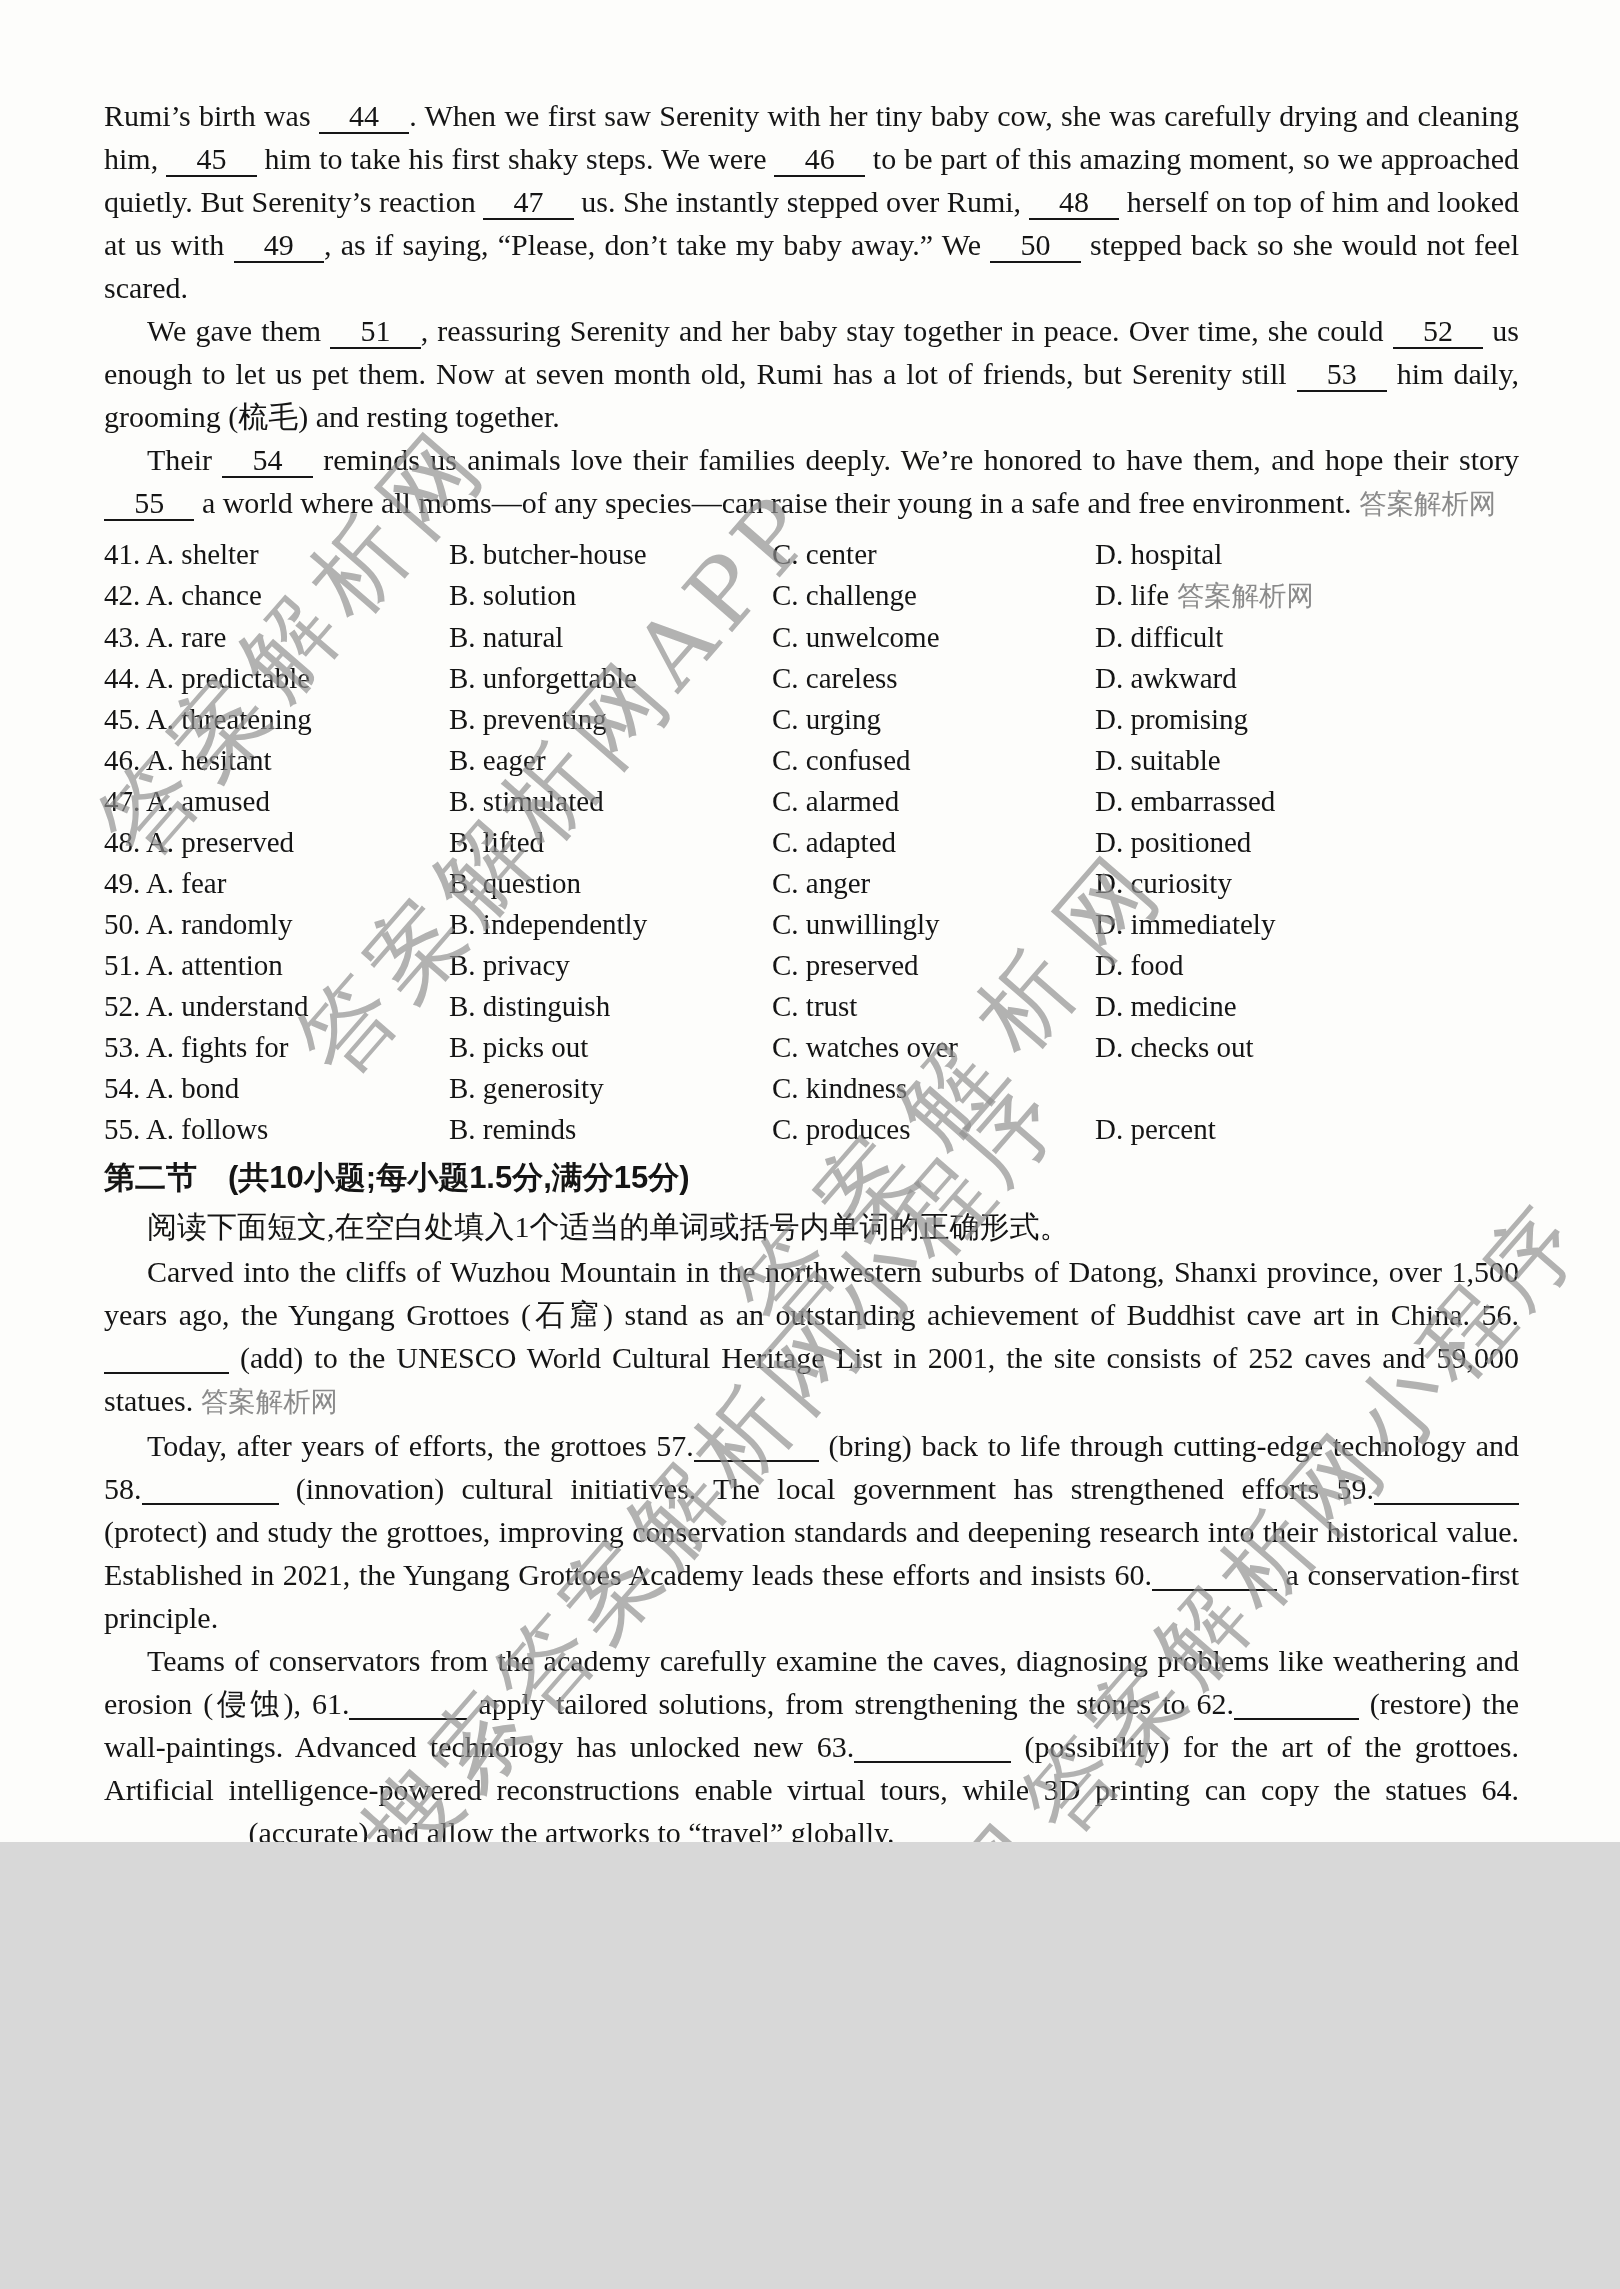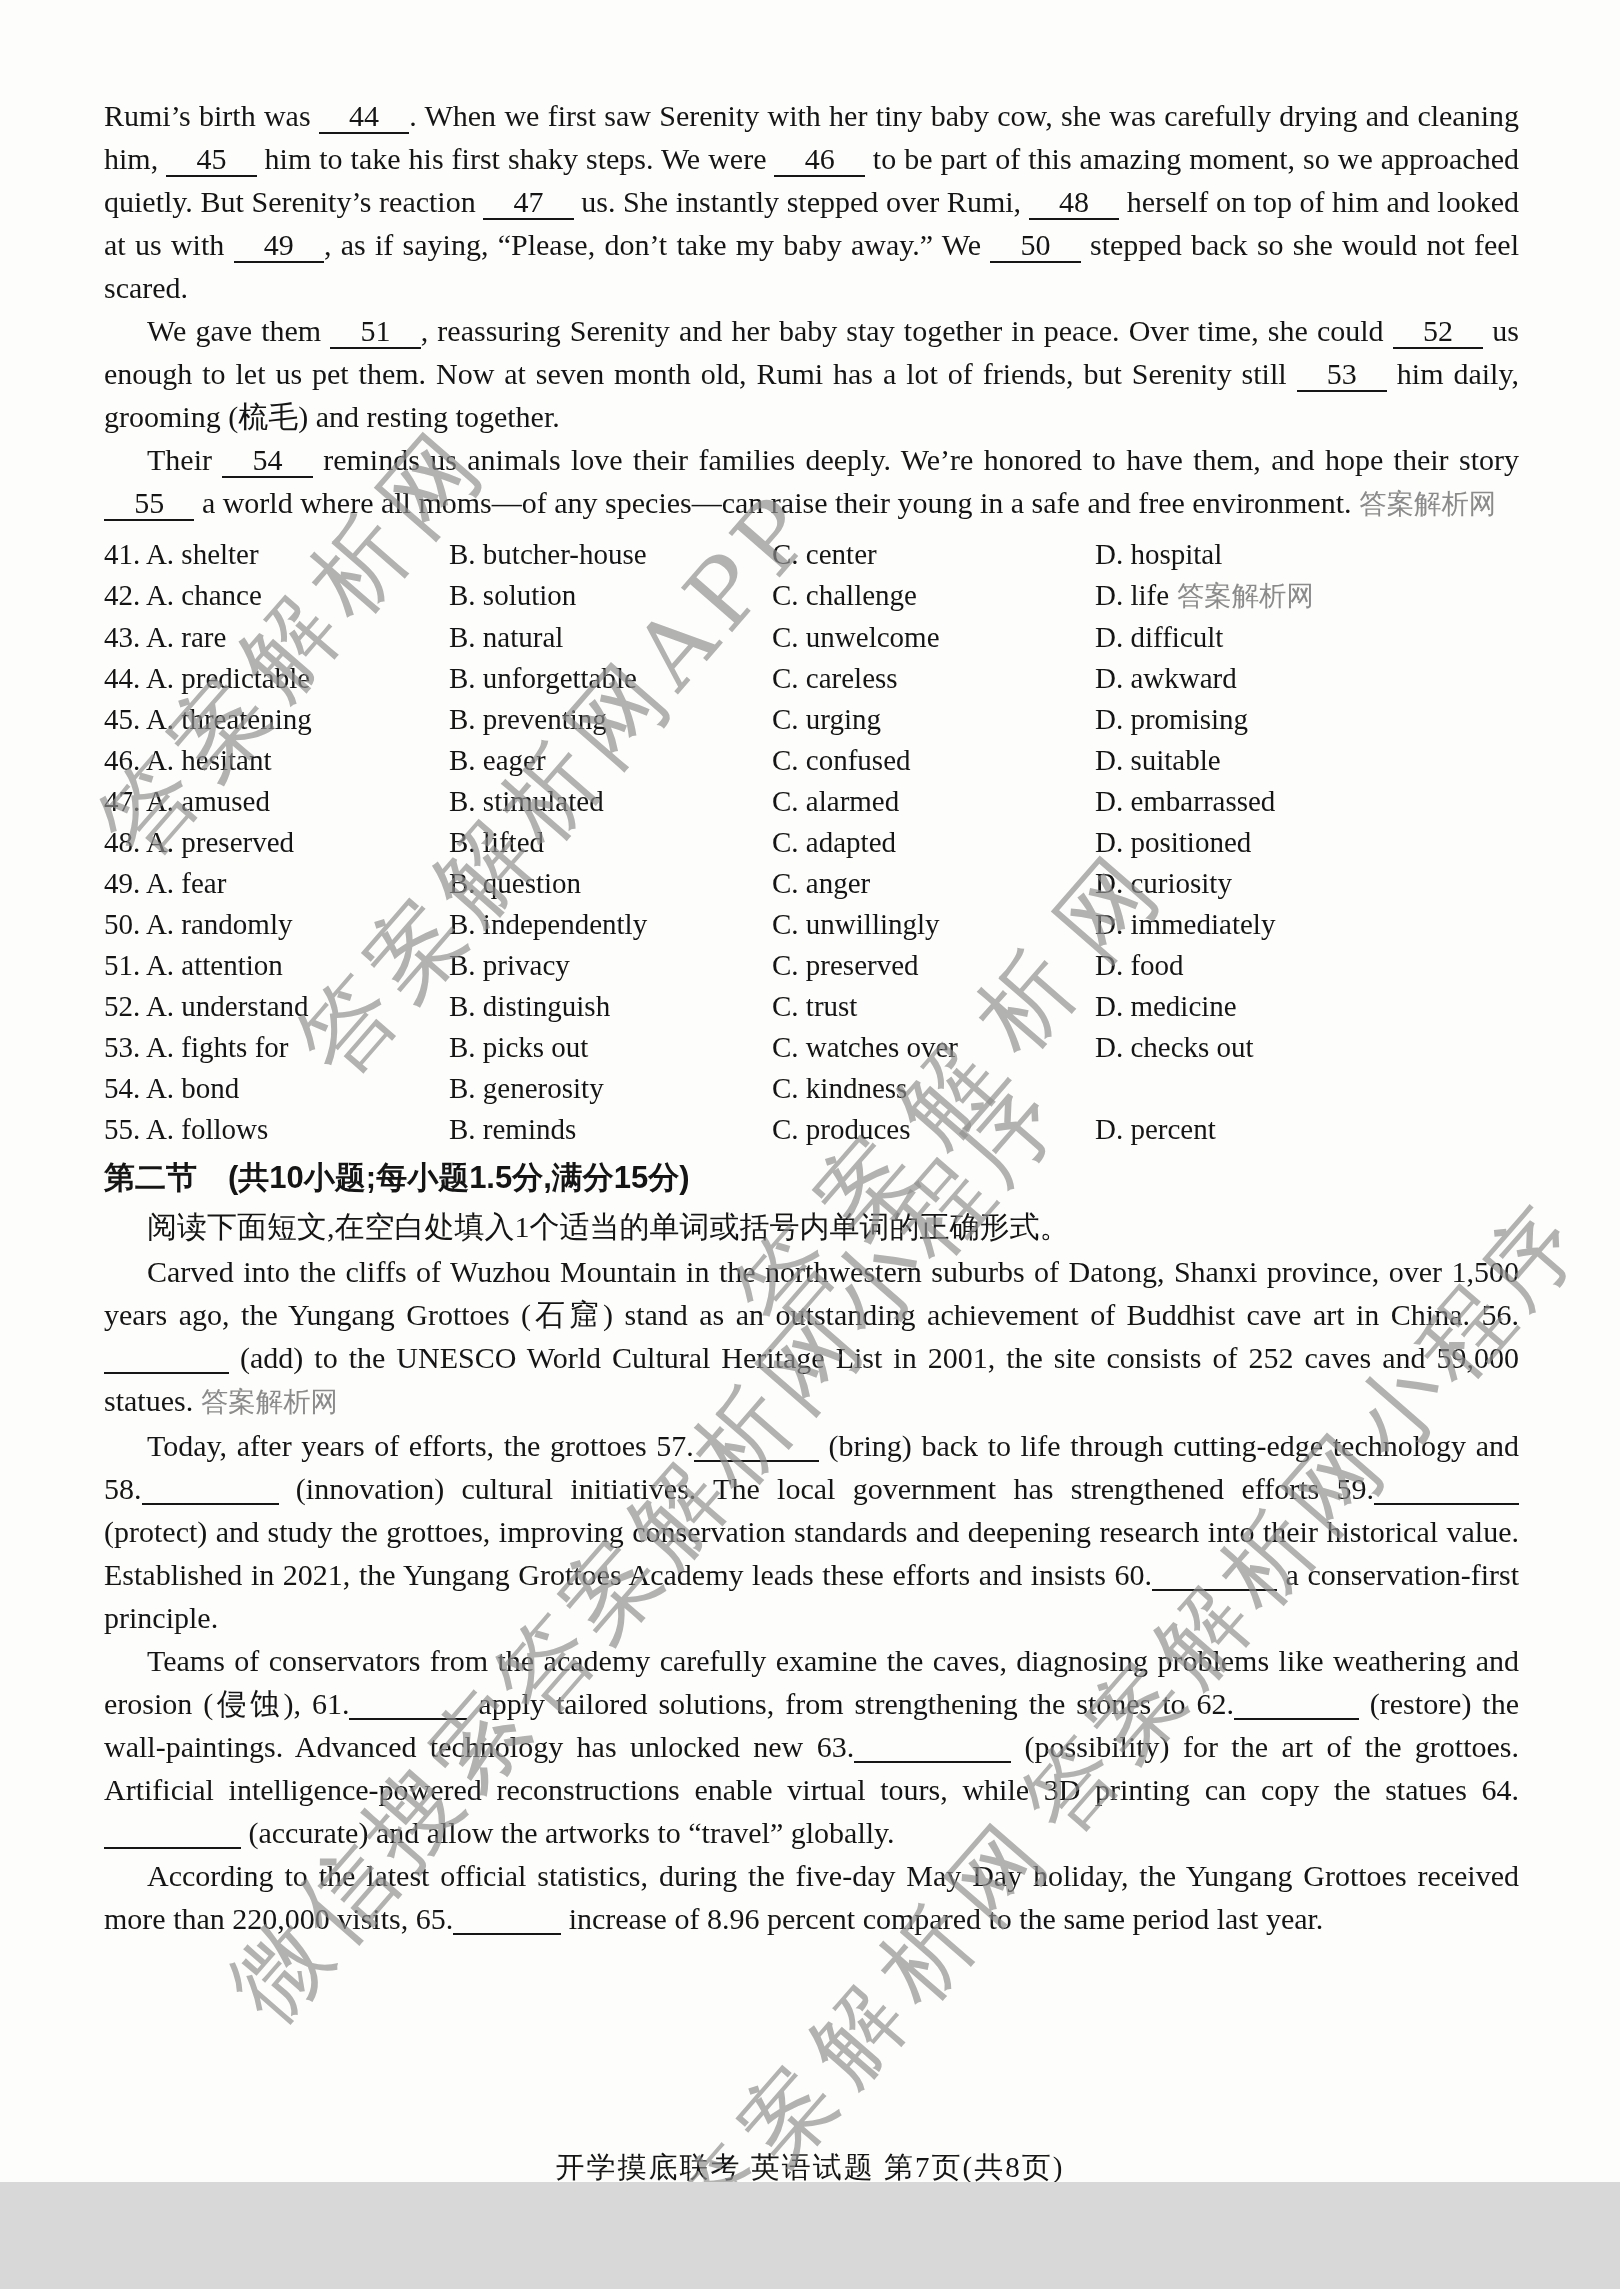--- a/index.html
+++ b/index.html
@@ -1,18 +1,18 @@
 <!DOCTYPE html>
 <html><head>
 <meta charset="utf-8">
 <style>
   html,body{margin:0;padding:0;background:#d8d8d8;}
   .page{
     position:relative;
-    width:1620px;height:2182px;
+    width:1620px;height:1842px;
     margin:0 auto;
     background:#fdfdfb;
     overflow:hidden;
     font-family:"Liberation Serif","DejaVu Serif",serif;
     color:#151515;
   }
   .content{position:absolute;left:104px;top:94px;width:1415px;z-index:1;}
   .para{margin:0;font-size:30px;line-height:43px;text-align:justify;}
   .para.indent{text-indent:43px;}
   .cblank{

